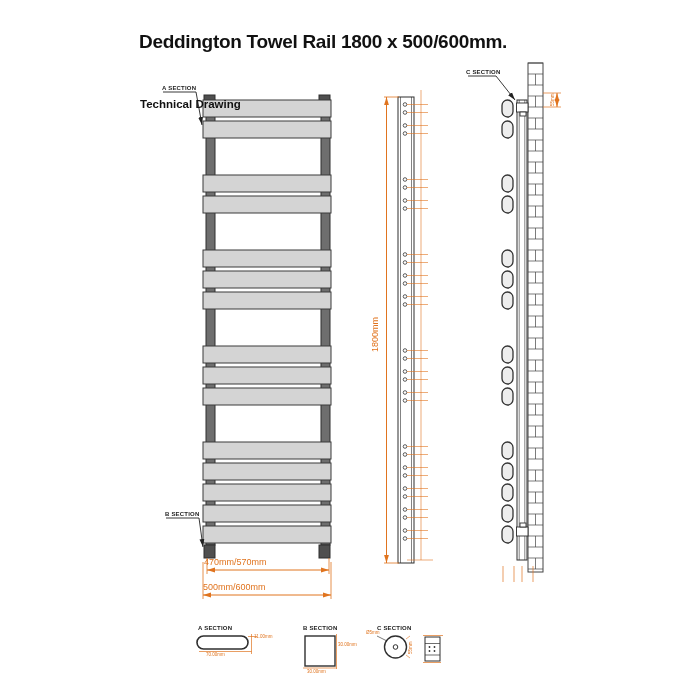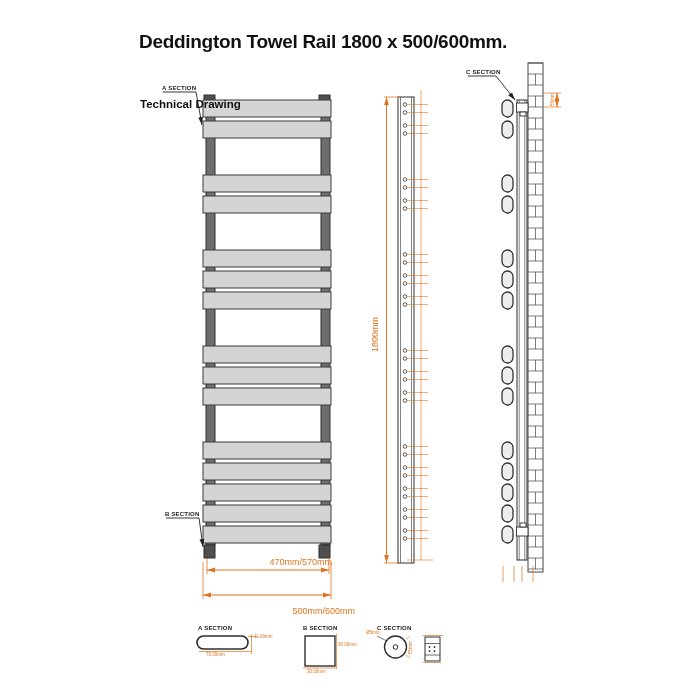--- a/index.html
+++ b/index.html
@@ -3,21 +3,21 @@
 <meta charset="utf-8">
 <style>
   html,body{margin:0;padding:0;background:#ffffff;}
   #page{position:relative;width:700px;height:700px;background:#ffffff;overflow:hidden;
         font-family:"Liberation Sans",sans-serif;color:#1b1b1b;}
   .abs{position:absolute;white-space:nowrap;}
   .t-title{left:139px;top:31px;font-size:19px;font-weight:bold;letter-spacing:-0.3px;color:#111;text-align:center;}
   .t-sub{left:140px;top:51px;font-size:11.5px;font-weight:bold;color:#111;margin-top:47px;}
   .lbl{font-size:6px;font-weight:bold;color:#222;letter-spacing:0.2px;}
   .dim{color:#e0741f;font-size:9px;}
-  .dim-c{text-align:right;}
+  .dim-c{text-align:left;}
   .dim-xs{color:#e0741f;font-size:4.5px;}
   .rot{transform:rotate(-90deg);transform-origin:left top;}
   svg{position:absolute;left:0;top:0;}
 </style>
 </head>
 <body>
 
 <div id="page">
 
   <svg id="drawing" width="700" height="700">
@@ -259,21 +259,21 @@
     </svg>
 
   <div class="abs t-title">Deddington Towel Rail 1800 x 500/600mm.</div>
   <div class="abs t-sub">Technical Drawing</div>
 
   <div class="abs lbl" style="left:162px;top:85px;">A SECTION</div>
   <div class="abs lbl" style="left:165px;top:511px;">B SECTION</div>
   <div class="abs lbl" style="left:466px;top:69px;">C SECTION</div>
 
   <div class="abs dim dim-c" style="left:204px;width:128px;top:557px;">470mm/570mm</div>
-  <div class="abs dim dim-c" style="left:203px;width:152px;top:582px;margin-top:24px;">500mm/600mm</div>
+  <div class="abs dim dim-c" style="left:203px;width:152px;top:582px;">500mm/600mm</div>
 
   <div class="abs dim rot" style="left:370px;top:352px;">1800mm</div>
 
   <div class="abs dim-xs rot" style="left:550px;top:106px;">55mm</div>
 
   <div class="abs lbl" style="left:198px;top:625px;">A SECTION</div>
   <div class="abs dim-xs" style="left:254px;top:634px;">11.00mm</div>
   <div class="abs dim-xs" style="left:206px;top:652px;">70.00mm</div>
 
   <div class="abs lbl" style="left:303px;top:625px;">B SECTION</div>

